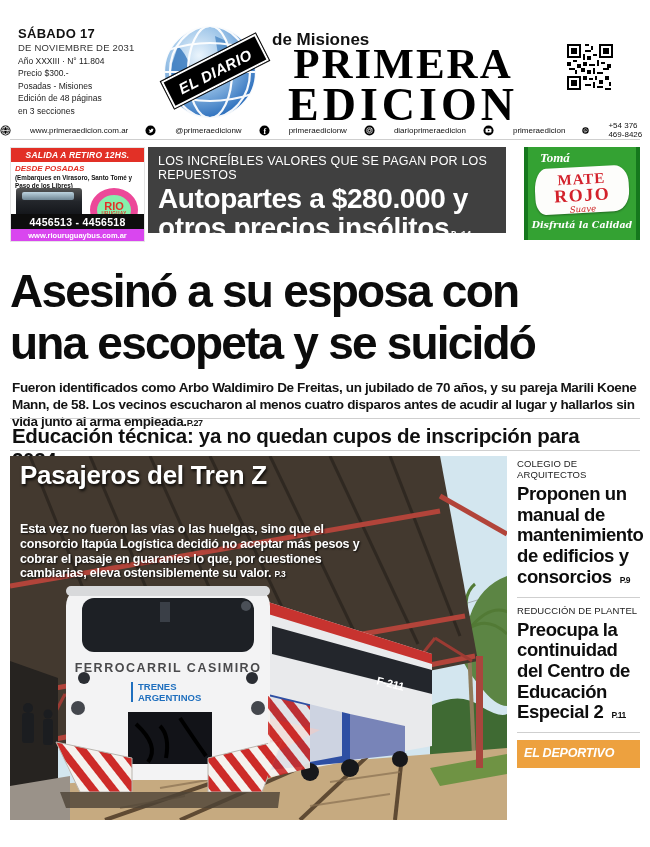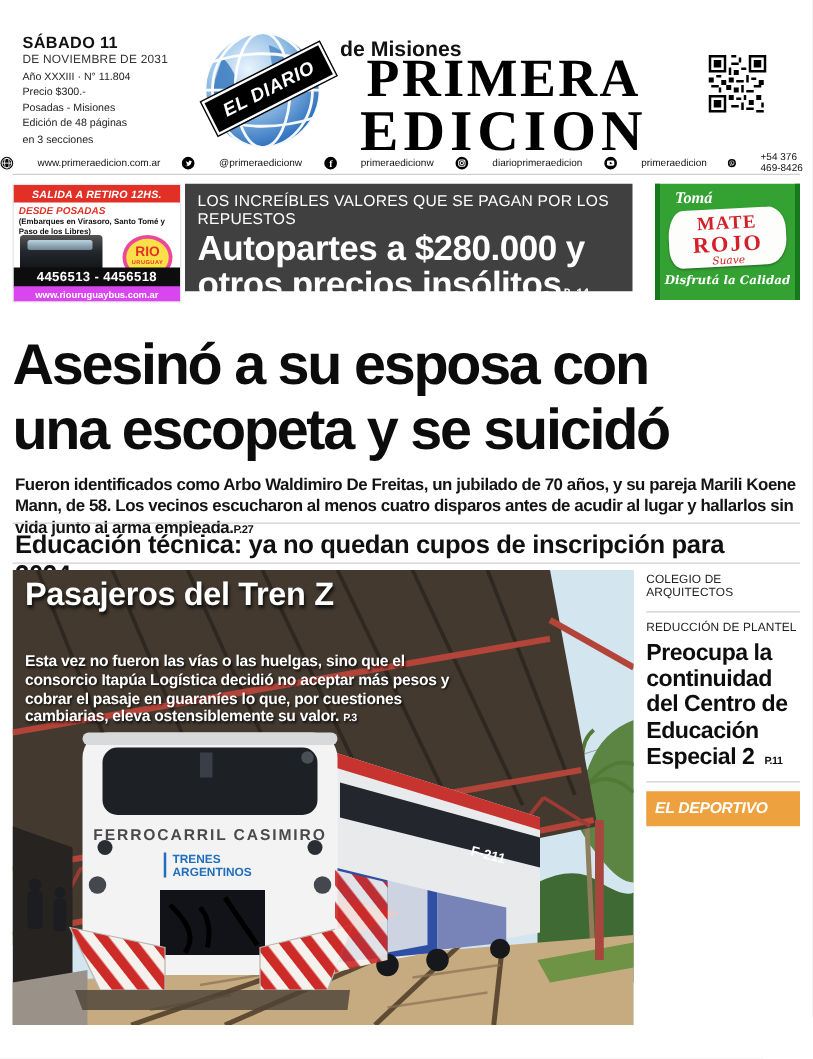--- a/index.html
+++ b/index.html
@@ -35,22 +35,22 @@
   
   .busad{left:10px;top:147px;width:133px;height:93px;background:#fff;border:1px solid #e5e5e5;font-weight:bold;}
   .busad .top{background:#e23026;color:#fff;font-style:italic;font-size:8.5px;text-align:center;
               padding:2px 0;letter-spacing:.2px;}
   .busad .desde{color:#e23026;font-style:italic;font-size:8px;margin:2px 4px 0;}
   .busad .detail{color:#111;font-size:6.3px;margin:1px 4px;line-height:1.25;}
   .busimg{position:absolute;left:5px;top:40px;width:66px;height:30px;border-radius:3px;
           background:linear-gradient(180deg,#555 0%,#23262b 45%,#101216 100%);}
   .busimg:before{content:"";position:absolute;left:6px;top:4px;width:52px;height:8px;border-radius:2px;
           background:linear-gradient(180deg,#bcd3df,#6e8593);}
-  .riologo{position:absolute;right:6px;top:40px;width:34px;height:30px;border:3px solid #ec4899;
-           border-radius:50%;background:#fde047;text-align:center;line-height:1;}
+  .riologo{position:absolute;right:6px;top:40px;width:34px;height:30px;border:7px solid #ec4899;
+           border-radius:50%;background:#86efac;text-align:center;line-height:1;}
   .riologo .r1{color:#e23026;font-size:11px;font-weight:bold;margin-top:6px;}
   .riologo .r2{color:#e23026;font-size:4.5px;font-weight:bold;letter-spacing:.4px;}
   .busad .phones{position:absolute;left:0;bottom:11px;width:100%;background:#0d0d0d;color:#fff;
                  font-size:10.5px;text-align:center;padding:2px 0;letter-spacing:.3px;}
   .busad .web{position:absolute;left:0;bottom:0;width:100%;background:#d946ef;color:#fff;
               font-size:7.5px;text-align:center;padding:1.5px 0;}
 
   .autoad{left:148px;top:147px;width:358px;height:86px;background:#404040;color:#fff;
           padding:7px 10px 0;box-sizing:border-box;}
   .autoad .kick{font-size:12.5px;letter-spacing:.2px;}
@@ -102,21 +102,21 @@
   .deportivo .lbl{font-style:italic;font-weight:bold;font-size:12.5px;letter-spacing:-.2px;}
   .deportivo .h{font-weight:bold;font-size:18px;line-height:1.12;letter-spacing:-.4px;margin-top:2px;}
   .deportivo .sb-pg{color:#fff;}
 </style>
 </head>
 <body>
 
 <div class="page">
 
   <div class="abs dateblock">
-    <div class="date1">SÁBADO 11</div>
+    <div class="date1">SÁBADO 17</div>
     <div class="date2">DE NOVIEMBRE DE 2031</div>
     <div class="infoline">Año XXXIII · N° 11.804</div>
     <div class="infoline">Precio $300.-</div>
     <div class="infoline">Posadas - Misiones</div>
     <div class="infoline">Edición de 48 páginas</div>
     <div class="infoline">en 3 secciones</div>
   </div>
 
   <div class="abs globewrap">
     <svg width="104" height="100" viewBox="0 0 104 100">
@@ -436,20 +436,23 @@
       <span>Pasajeros del Tren Z</span><br>
     </div>
     <div class="ph-cap">
       <span>Esta vez no fueron las vías o las huelgas, sino que el consorcio Itapúa Logística decidió no aceptar más pesos y cobrar el pasaje en guaraníes lo que, por cuestiones cambiarias, eleva ostensiblemente su valor.</span> <span class="pg">P.3</span>
     </div>
   </div>
 
   <div class="abs sidebar">
     <div>
       <div class="sb-kick">COLEGIO DE ARQUITECTOS</div>
+      <div class="sb-head">
+        <span>Proponen un manual de mantenimiento de edificios y consorcios</span><span class="sb-pg">P.9</span>
+      </div>
     </div>
     <div class="sb-rule"></div>
     <div>
       <div class="sb-kick">REDUCCIÓN DE PLANTEL</div>
       <div class="sb-head">
         <span>Preocupa la continuidad del Centro de Educación Especial 2</span><span class="sb-pg">P.11</span>
       </div>
     </div>
     <div class="sb-rule"></div>
     <div class="deportivo">

